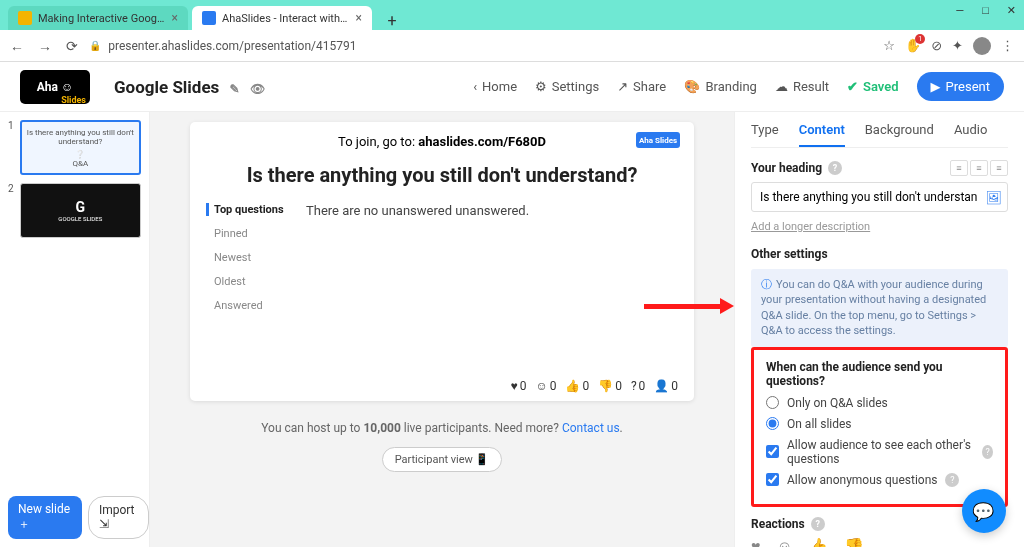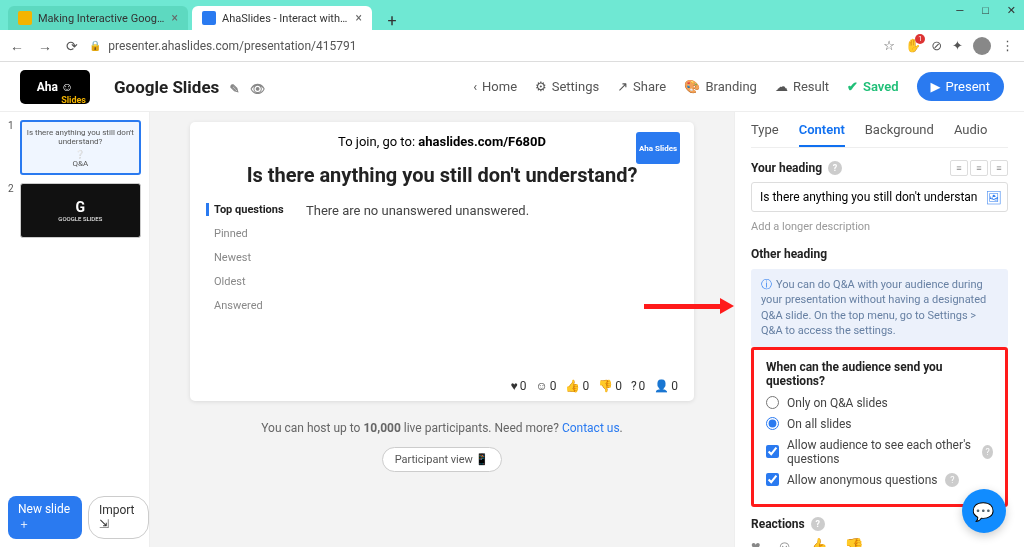--- a/index.html
+++ b/index.html
@@ -41,21 +41,21 @@
 .thumb .card{flex:1;border:1px solid #ccc;border-radius:3px;height:55px;display:flex;flex-direction:column;align-items:center;justify-content:center;padding:4px;font-size:8px;color:#555;text-align:center}
 .thumb.sel .card{border:2px solid #2a7af0;background:#f0f6ff}
 .thumb .card.dark{background:#111;color:#fff}
 .thumb-actions{position:absolute;bottom:8px;left:8px;display:flex;gap:6px}
 .newslide{background:#2a7af0;color:#fff;padding:6px 10px;border-radius:8px;font-size:12px;cursor:pointer}
 .import{background:#fff;border:1px solid #ccc;padding:6px 10px;border-radius:16px;font-size:12px;cursor:pointer}
 .canvas{flex:1;background:#f3f3f3;display:flex;flex-direction:column;align-items:center;padding:10px 40px;overflow:auto;position:relative}
 .slide{background:#fff;border-radius:5px;width:100%;max-width:540px;box-shadow:0 1px 4px rgba(0,0,0,.1);padding:12px 16px 8px;position:relative}
 .slide .joinbar{text-align:center;font-size:13px;color:#000}
 .slide .joinbar b{font-weight:700}
-.slide .badge{position:absolute;top:10px;right:14px;width:44px;height:32px;background:#2a7af0;border-radius:3px;display:flex;align-items:center;justify-content:center;color:#fff;font-size:8px;font-weight:700}
+.slide .badge{position:absolute;top:10px;right:14px;width:44px;height:16px;background:#2a7af0;border-radius:3px;display:flex;align-items:center;justify-content:center;color:#fff;font-size:8px;font-weight:700}
 .slide h2{text-align:center;font-size:20px;font-weight:700;margin:14px 0 16px;color:#222}
 .slide .body{display:flex;min-height:170px}
 .filters{width:100px;display:flex;flex-direction:column;gap:11px;font-size:11px;color:#888}
 .filters .f{cursor:pointer;padding-left:8px}
 .filters .f.active{color:#222;font-weight:700;border-left:3px solid #2a7af0;padding-left:5px}
 .slide .msg{font-size:13px;color:#444;padding-top:0}
 .slide .stats{display:flex;justify-content:flex-end;gap:9px;align-items:center;margin-top:6px;font-size:12px;color:#333}
 .slide .stats span{display:flex;align-items:center;gap:2px}
 .participants{margin-top:20px;text-align:center;font-size:12px;color:#666}
 .participants a{color:#2a7af0;text-decoration:none}
@@ -66,21 +66,21 @@
 .panel{width:290px;background:#fff;border-left:1px solid #eee;padding:10px 16px 16px;overflow:auto;font-size:12px}
 .ptabs{display:flex;gap:20px;border-bottom:1px solid #eee;font-size:13px;color:#555;margin-bottom:12px}
 .ptabs .pt{padding-bottom:8px;cursor:pointer}
 .ptabs .pt.active{color:#1070f0;border-bottom:2px solid #1070f0;font-weight:600}
 .plabel{display:flex;align-items:center;gap:6px;font-weight:700;color:#222;margin-bottom:6px}
 .plabel .align{margin-left:auto;display:flex;gap:2px}
 .plabel .align span{width:18px;height:16px;border:1px solid #ddd;border-radius:2px;display:flex;align-items:center;justify-content:center;font-size:9px;color:#888;cursor:pointer}
 .heading-input{width:100%;border:1px solid #ddd;border-radius:3px;padding:7px 30px 7px 8px;font-size:12px;position:relative}
 .input-wrap{position:relative}
 .input-wrap .img-ic{position:absolute;right:6px;top:50%;transform:translateY(-50%);color:#2a7af0;font-size:13px}
-.addlonger{font-size:11px;color:#999;margin:8px 0 14px;display:inline-block;cursor:pointer}
+.addlonger{font-size:11px;color:#999;text-decoration:underline;margin:8px 0 14px;display:inline-block;cursor:pointer}
 .sect{font-weight:700;color:#222;margin-bottom:8px}
 .infobox{background:#ecf1fb;border-radius:3px;padding:8px 10px;font-size:11px;color:#6780a3;line-height:1.4}
 .infobox .i{color:#2a7af0;margin-right:4px}
 .redbox{border:3px solid #ff1a1a;border-radius:3px;padding:10px 12px;margin-bottom:10px}
 .redbox .q{font-weight:700;color:#222;margin-bottom:8px;font-size:12px}
 .opt{display:flex;align-items:center;gap:8px;margin-bottom:7px;font-size:12px;color:#444}
 .opt input{accent-color:#2a7af0}
 .qmark{width:14px;height:14px;border-radius:50%;background:#ccc;color:#fff;font-size:9px;display:inline-flex;align-items:center;justify-content:center}
 .reactions{margin-top:4px}
 .reacts{display:flex;gap:16px;margin-top:6px}
@@ -244,21 +244,21 @@
           <span>≡</span>
           <span>≡</span>
         </span>
       </div>
       <div class="input-wrap">
         <input class="heading-input" value="Is there anything you still don't understand?" style="">
         <span class="img-ic">🖼</span>
       </div>
       <span class="addlonger">Add a longer description</span>
 
-      <div class="sect">Other heading</div>
+      <div class="sect">Other settings</div>
       <div class="infobox">
         <span class="i">ⓘ</span><span>You can do Q&amp;A with your audience during your presentation without having a designated Q&amp;A slide. On the top menu, go to Settings &gt; Q&amp;A to access the settings.</span>
       </div>
 
       <div class="redbox">
         <div class="q">When can the audience send you questions?</div>
         <label class="opt">
             <input type="radio" name="when" style="">
             <span>Only on Q&amp;A slides</span>
           </label>

